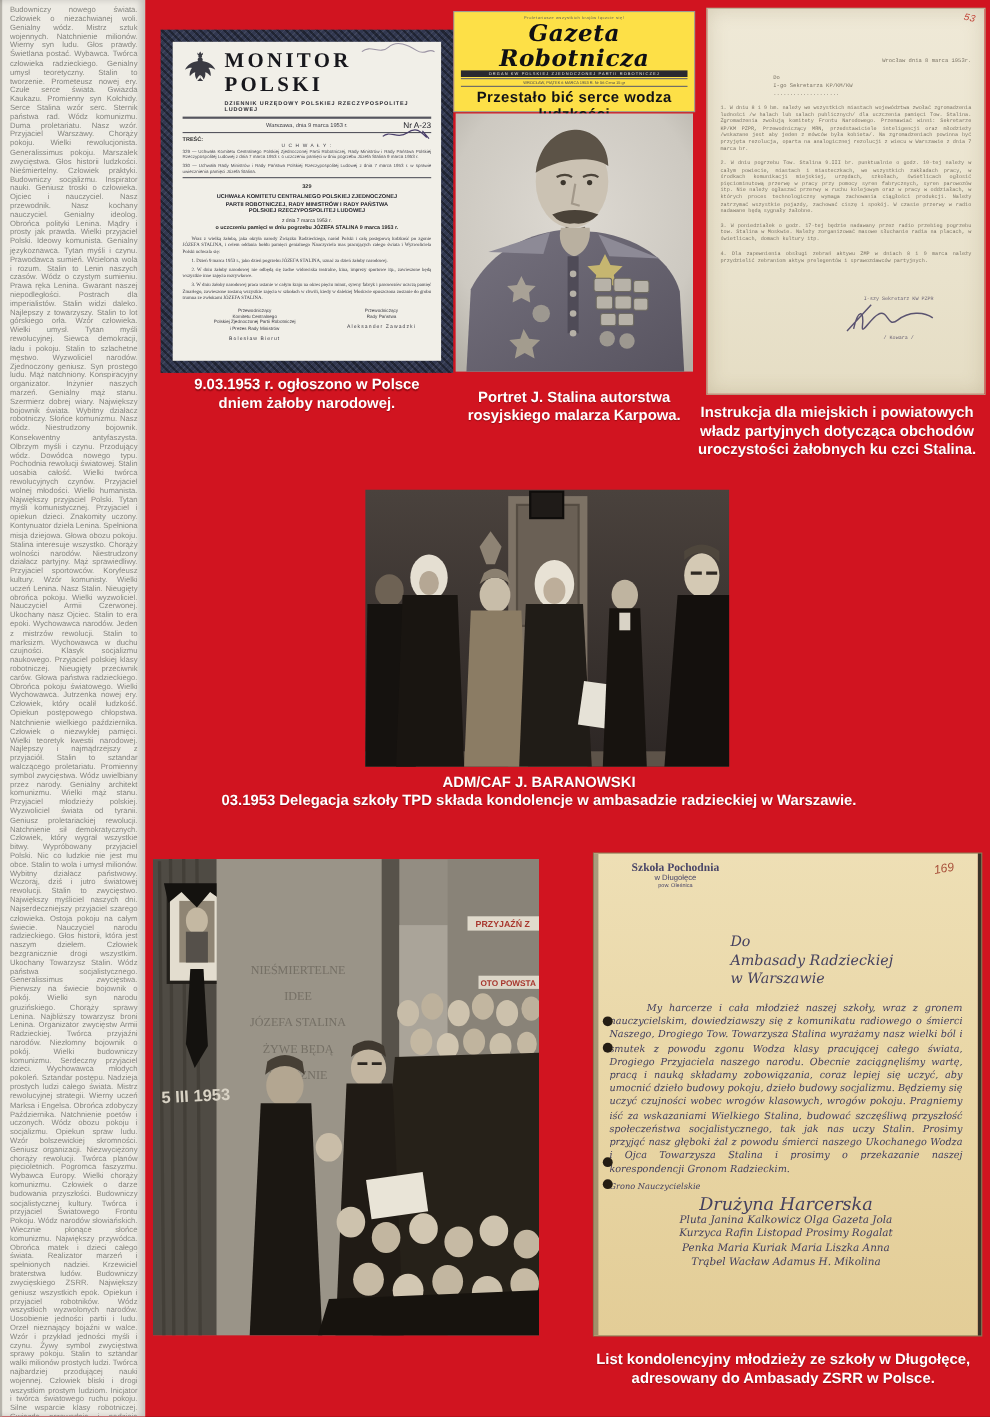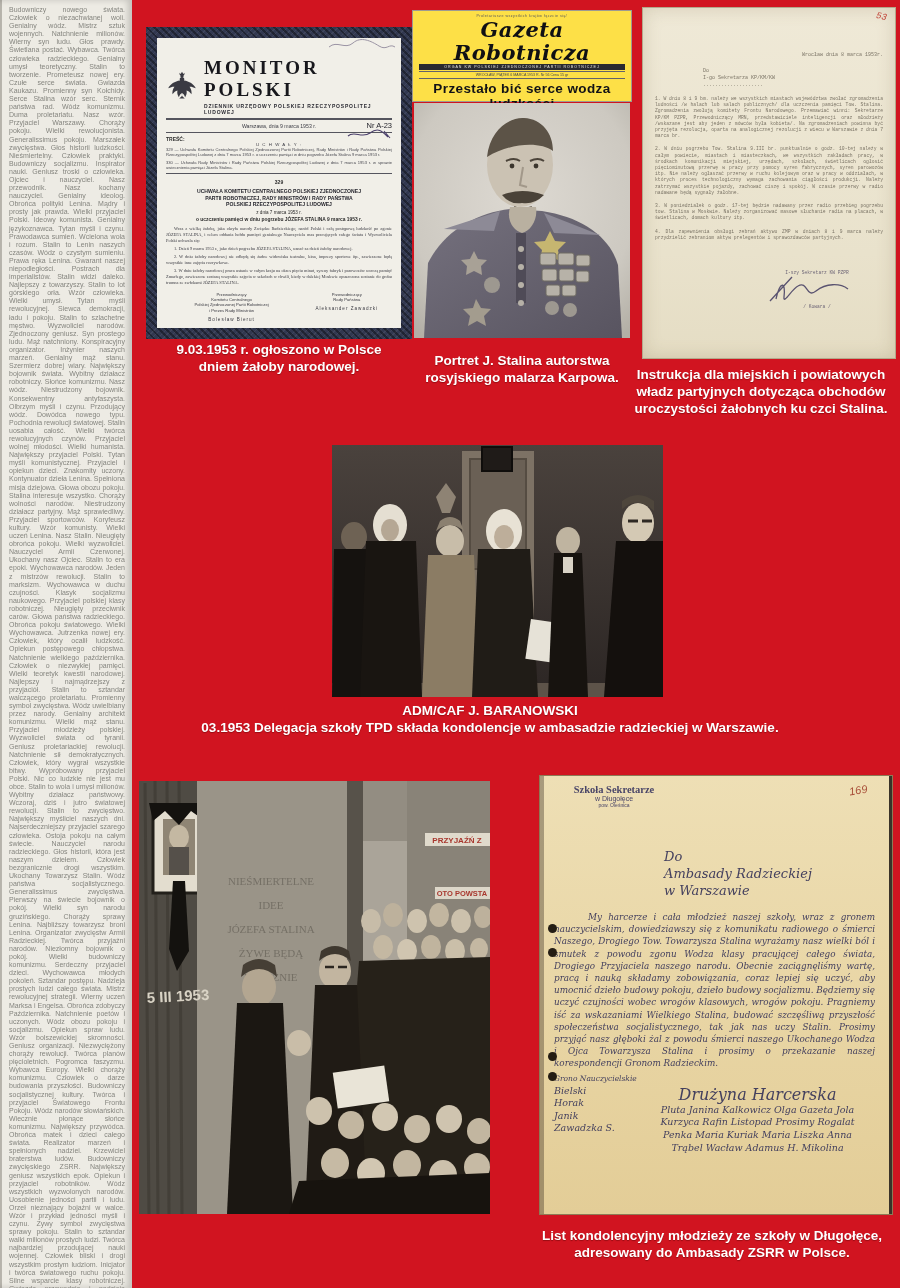--- a/index.html
+++ b/index.html
@@ -14,21 +14,21 @@
       color:#85857f;font-size:7px;line-height:8.1px;text-align:justify;
       padding:6px 7px 6px 9px;box-sizing:border-box;overflow:hidden;}
 
   
   #mp-frame{left:146px;top:27px;width:266px;height:312px;box-sizing:border-box;padding:11px;
       background-color:#323850;
       background-image:repeating-linear-gradient(45deg,rgba(0,0,0,.38) 0 2px,transparent 2px 5px),
                        repeating-linear-gradient(-45deg,rgba(255,255,255,.07) 0 1px,transparent 1px 4px);}
   #mp-page{position:relative;width:100%;height:100%;background:#f1efe8;box-sizing:border-box;
       padding:7px 9px;color:#2c2c2c;overflow:hidden;}
-  #mp-head{display:flex;align-items:center;gap:6px;margin-top:12px;}
+  #mp-head{display:flex;align-items:flex-start;gap:6px;margin-top:0;}
   #mp-title{font-family:"Liberation Serif",serif;font-size:19px;font-weight:bold;letter-spacing:3px;color:#17171c;}
   #mp-sub{font-size:5px;font-weight:bold;letter-spacing:.8px;color:#2b2b33;margin-top:2px;}
   .mp-rule{border-top:1px solid #55555e;margin:3px 0;}
   #mp-dateline{display:flex;justify-content:center;position:relative;font-size:5.2px;color:#3c3c44;margin-top:2px;}
   #mp-issue{position:absolute;right:0;top:-2px;font-weight:normal;font-size:7.5px;color:#23232b;}
   .mp-tiny{font-size:4.1px;line-height:5.3px;color:#4a4a52;text-align:justify;}
   #mp-tresc{font-size:5px;font-weight:bold;}
   #mp-uchwaly{text-align:center;font-size:4.4px;letter-spacing:1px;color:#3c3c44;}
   #mp-pos{text-align:center;font-size:5px;font-weight:bold;margin:5px 0 3px;}
   #mp-heading{text-align:center;font-weight:bold;font-size:5.1px;line-height:6.6px;color:#26262e;}
@@ -343,35 +343,31 @@
     </g>
     <path d="M160 400 L351 392 L351 433 L150 433 Z" fill="#17130e"></path>
   </svg>
 
   <div id="letter" class="abs">
     <div class="hole" style="left:8px;top:148px"></div>
     <div class="hole" style="left:8px;top:172px"></div>
     <div class="hole" style="left:8px;top:276px"></div>
     <div class="hole" style="left:8px;top:296px"></div>
     <div id="lt-stamp">
-      <div class="s1">Szkoła Sekretarze</div>
+      <div class="s1">Szkoła Pochodnia</div>
       <div class="s2">w Długołęce</div>
       <div class="s3">pow. Oleśnica</div>
     </div>
     <div id="lt-pageno">169</div>
     <div id="lt-addr" class="hand ml">Do
 Ambasady Radzieckiej
      w Warszawie</div>
     <div id="lt-body" class="hand">My harcerze i cała młodzież naszej szkoły, wraz z gronem nauczycielskim, dowiedziawszy się z komunikatu radiowego o śmierci Naszego, Drogiego Tow. Towarzysza Stalina wyrażamy nasz wielki ból i smutek z powodu zgonu Wodza klasy pracującej całego świata, Drogiego Przyjaciela naszego narodu. Obecnie zaciągnęliśmy wartę, pracą i nauką składamy zobowiązania, coraz lepiej się uczyć, aby umocnić dzieło budowy pokoju, dzieło budowy socjalizmu. Będziemy się uczyć czujności wobec wrogów klasowych, wrogów pokoju. Pragniemy iść za wskazaniami Wielkiego Stalina, budować szczęśliwą przyszłość społeczeństwa socjalistycznego, tak jak nas uczy Stalin. Prosimy przyjąć nasz głęboki żal z powodu śmierci naszego Ukochanego Wodza i Ojca Towarzysza Stalina i prosimy o przekazanie naszej korespondencji Gronom Radzieckim.</div>
     <div id="lt-grono" class="hand">Grono Nauczycielskie</div>
     <div id="lt-cols">
-      <div id="lt-names-left" class="hand ml">Bielski
-Horak
-Janik
-Zawadzka S.</div>
       <div id="lt-right">
         <div id="lt-druzyna" class="hand">Drużyna Harcerska</div>
         <div class="lt-row hand">Pluta Janina   Kalkowicz Olga   Gazeta Jola</div>
         <div class="lt-row hand">Kurzyca Rafin   Listopad Prosimy   Rogalat</div>
         <div class="lt-row hand">Penka Maria   Kuriak Maria   Liszka Anna</div>
         <div class="lt-row hand">Trąbel Wacław   Adamus H.   Mikolina</div>
       </div>
     </div>
   </div>
   <div class="caption ml abs" style="left:524px;top:1227px;width:376px">List kondolencyjny młodzieży ze szkoły w Długołęce,

